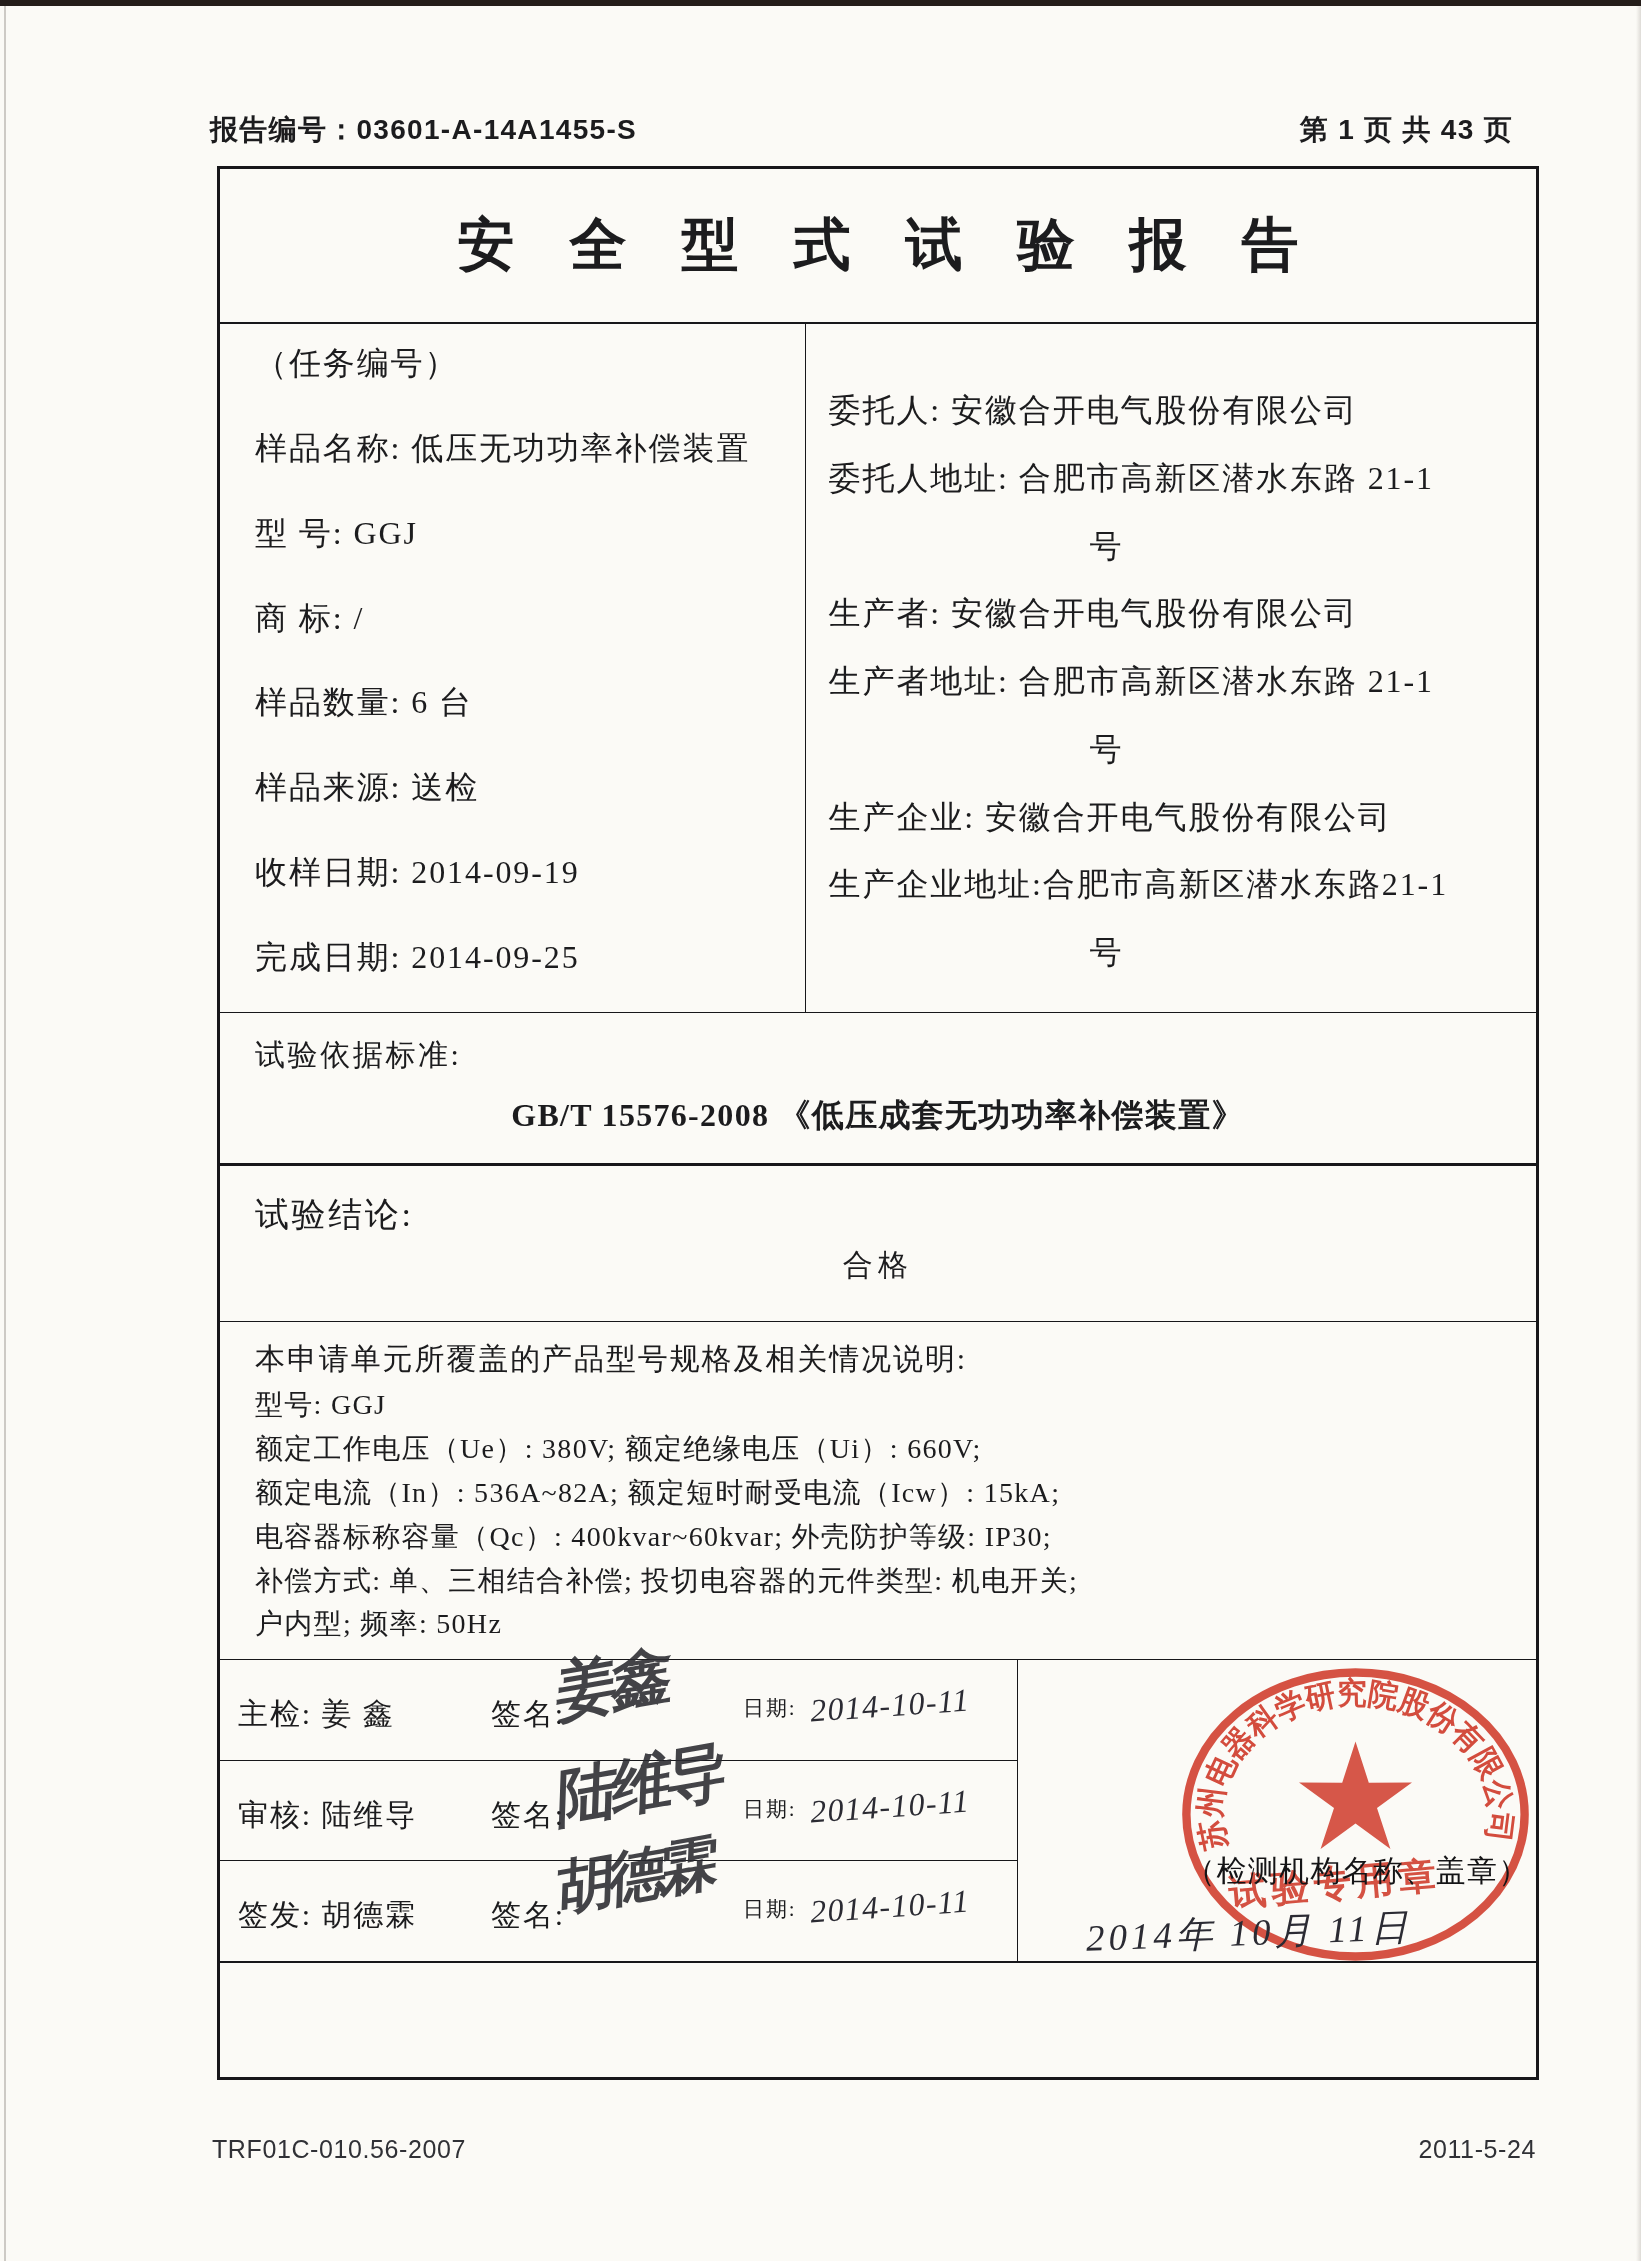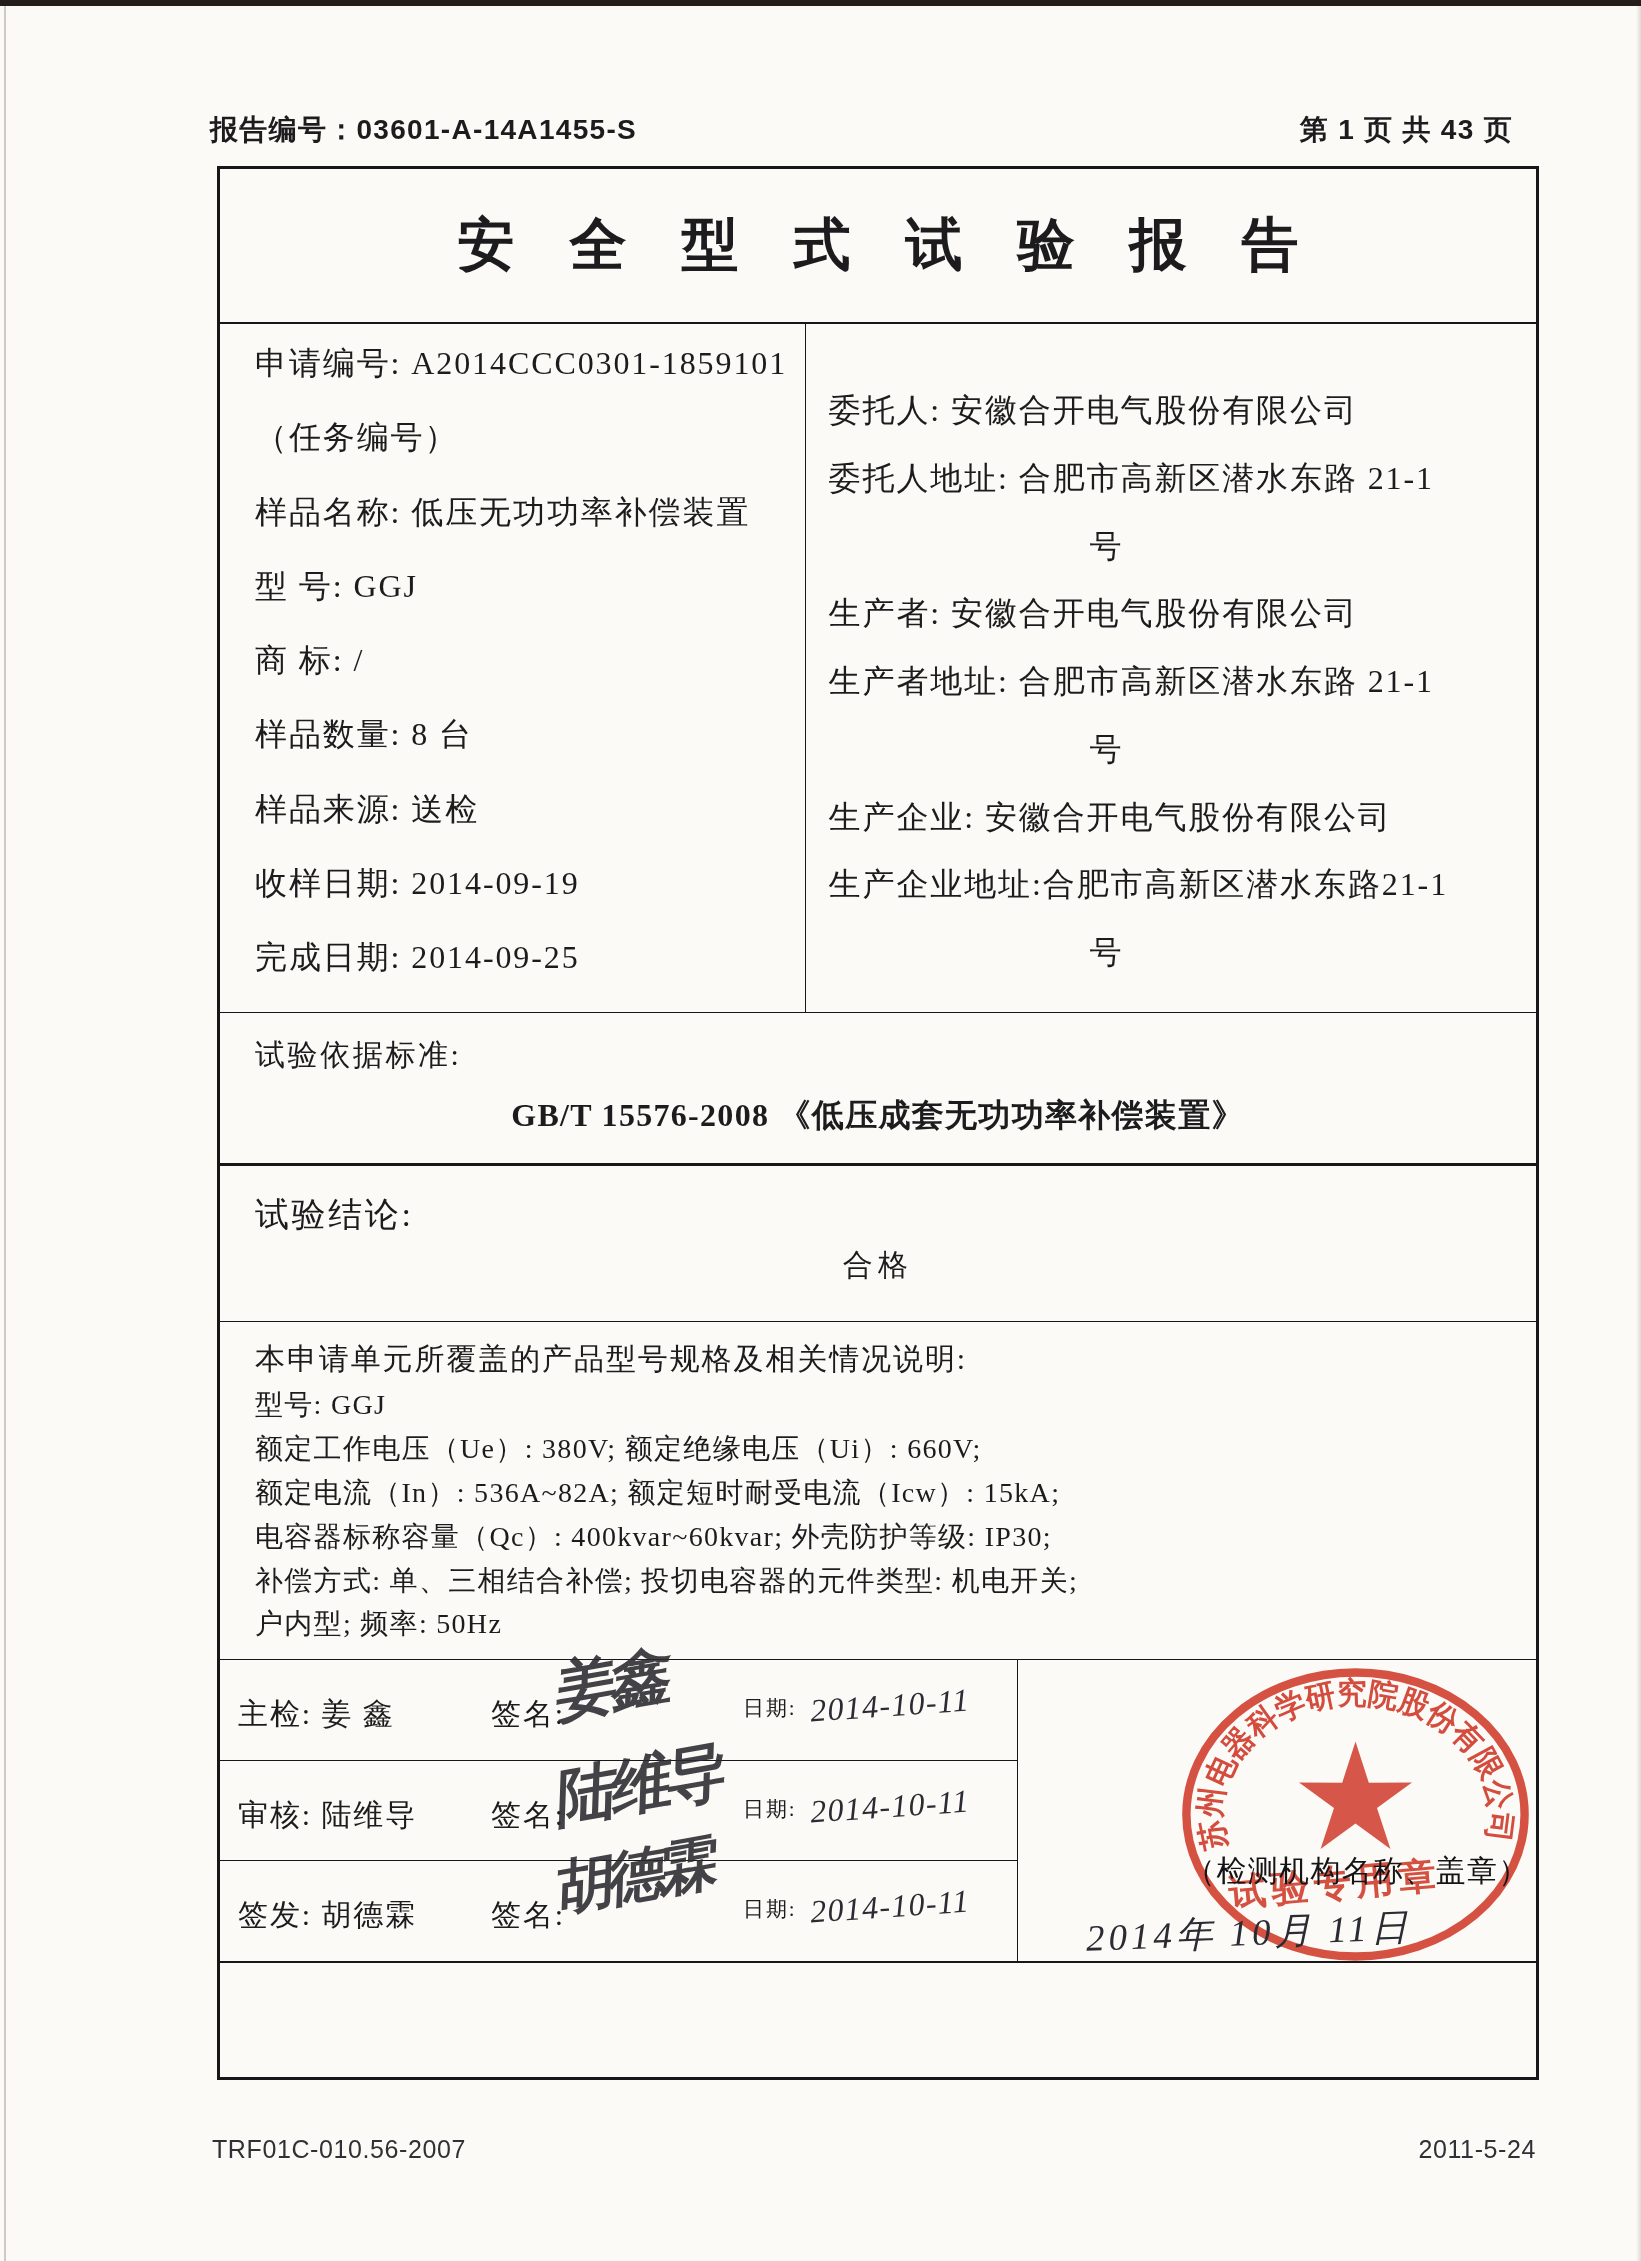--- a/index.html
+++ b/index.html
@@ -105,26 +105,25 @@
   </div>
 
   <div class="doc-table">
 
     <div class="row-title">
       <span class="title-text">安全型式试验报告</span>
     </div>
 
     <div class="row-info">
       <div class="info-left">
-        <div class="info-line">申请编号: A2014CCC0301-1859101</div>
         <div class="info-line">（任务编号）</div>
         <div class="info-line">样品名称: 低压无功功率补偿装置</div>
         <div class="info-line">型    号: GGJ</div>
         <div class="info-line">商    标: /</div>
-        <div class="info-line">样品数量: 8 台</div>
+        <div class="info-line">样品数量: 6 台</div>
         <div class="info-line">样品来源: 送检</div>
         <div class="info-line">收样日期: 2014-09-19</div>
         <div class="info-line">完成日期: 2014-09-25</div>
       </div>
       <div class="info-right">
         <div class="info-line">委托人: 安徽合开电气股份有限公司</div>
         <div class="info-line">委托人地址: 合肥市高新区潜水东路 21-1</div>
         <div class="info-line cont">号</div>
         <div class="info-line">生产者: 安徽合开电气股份有限公司</div>
         <div class="info-line">生产者地址: 合肥市高新区潜水东路 21-1</div>

